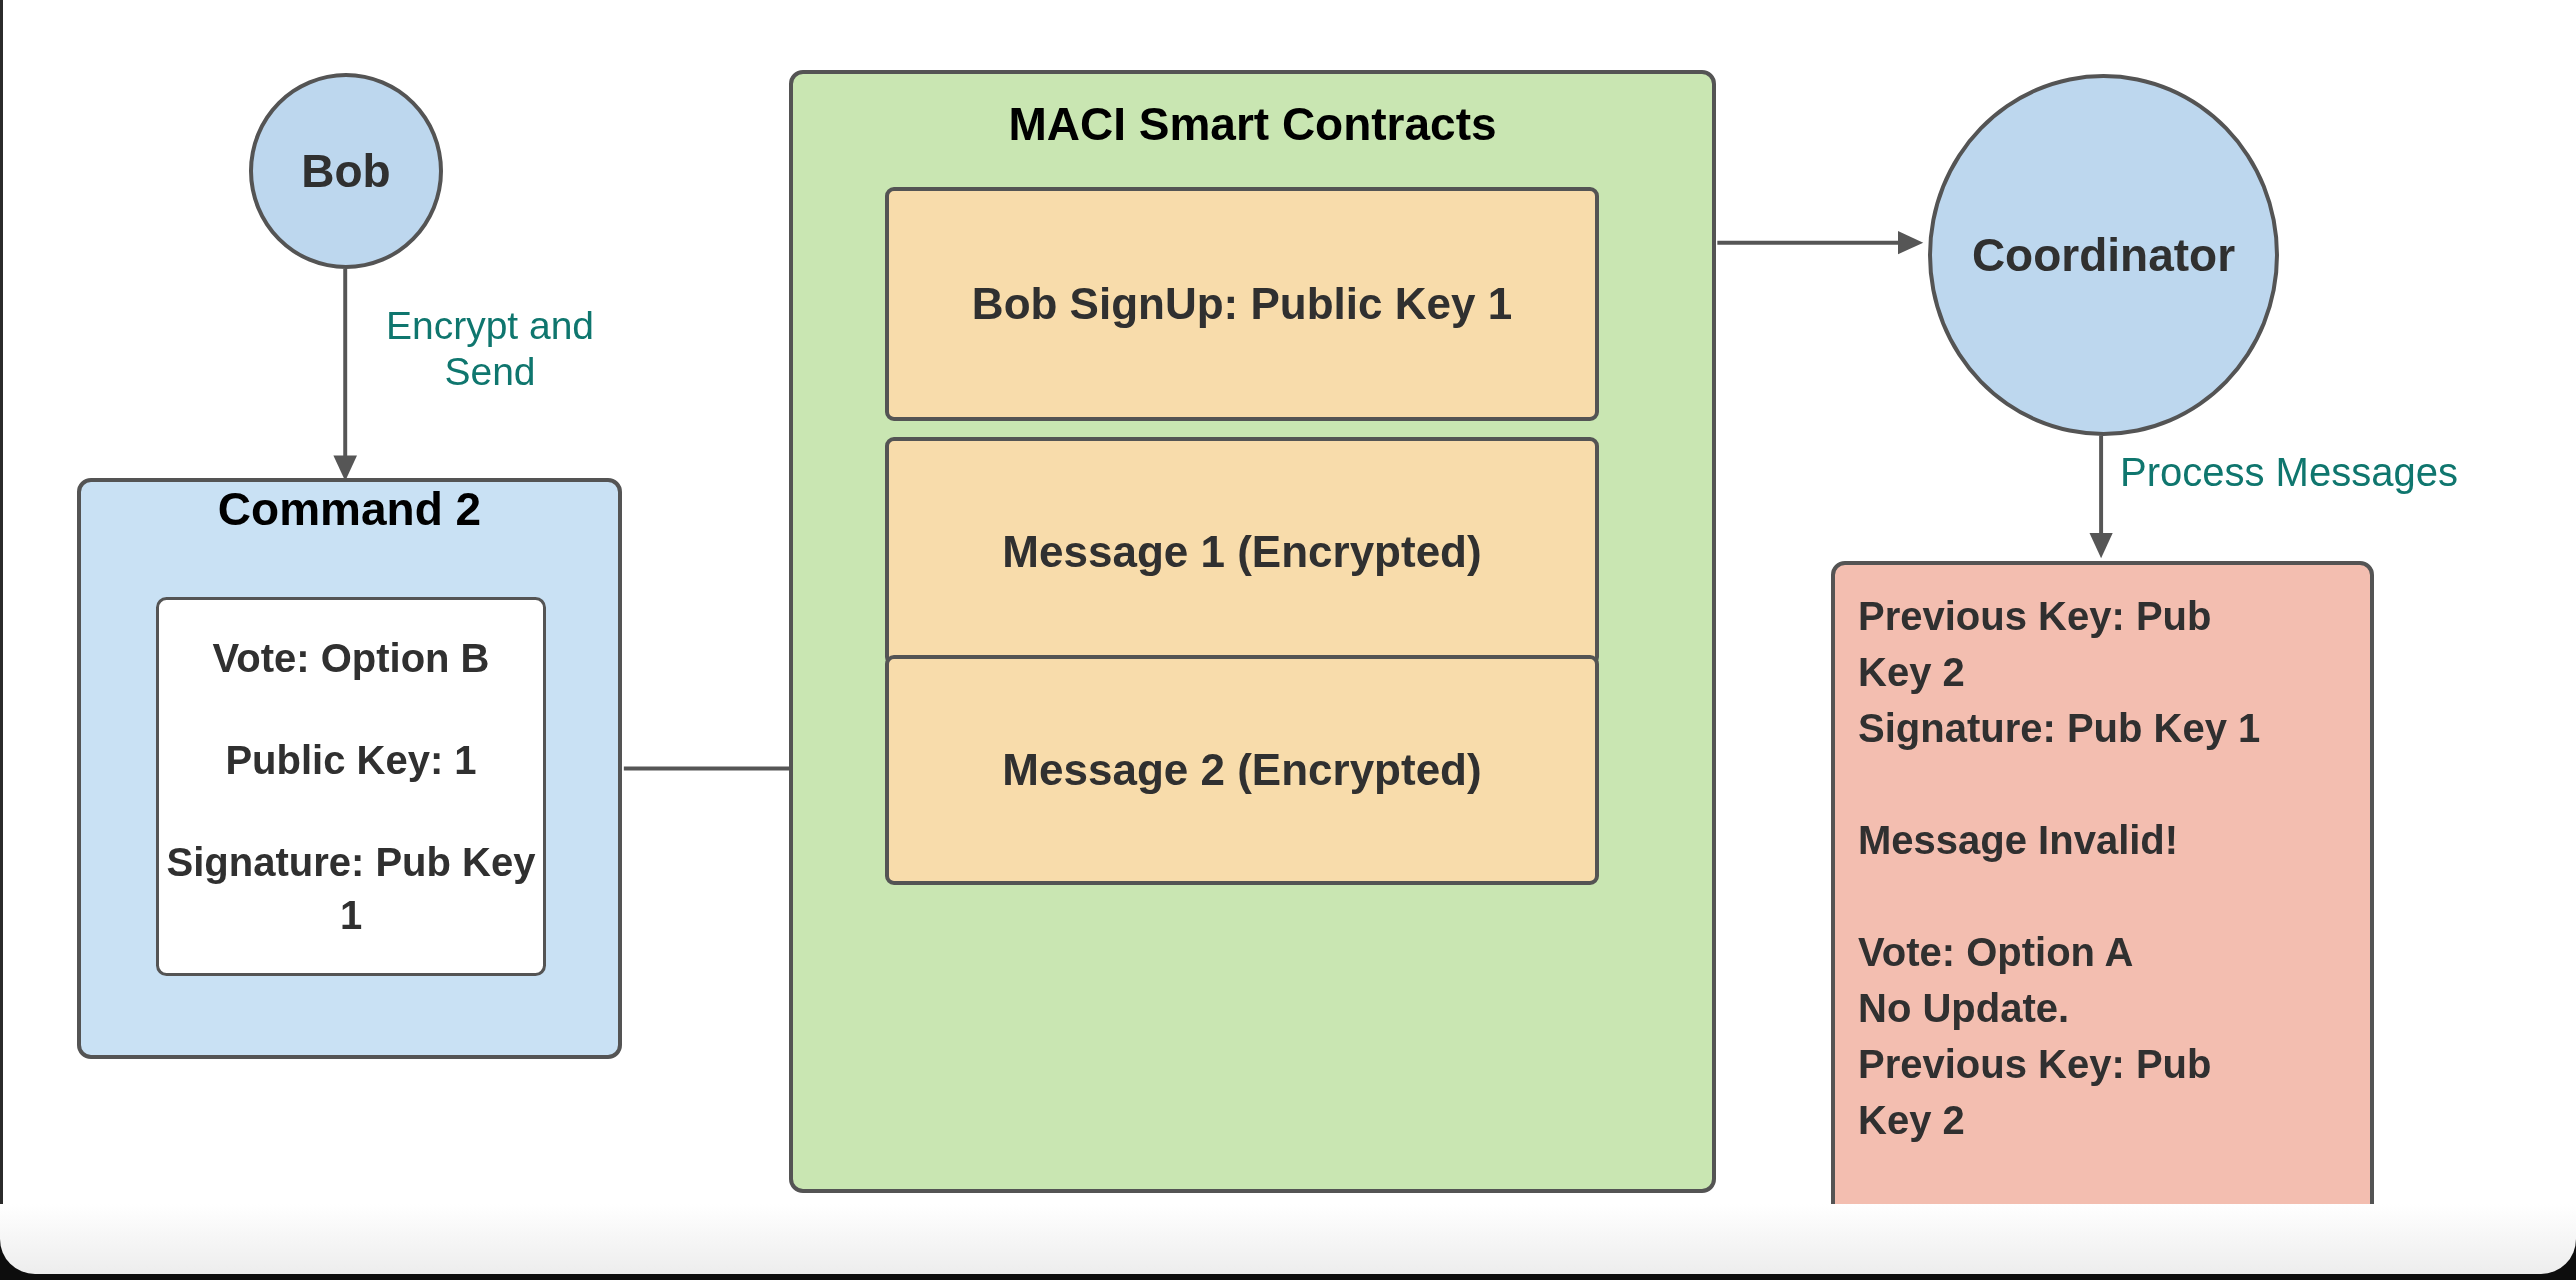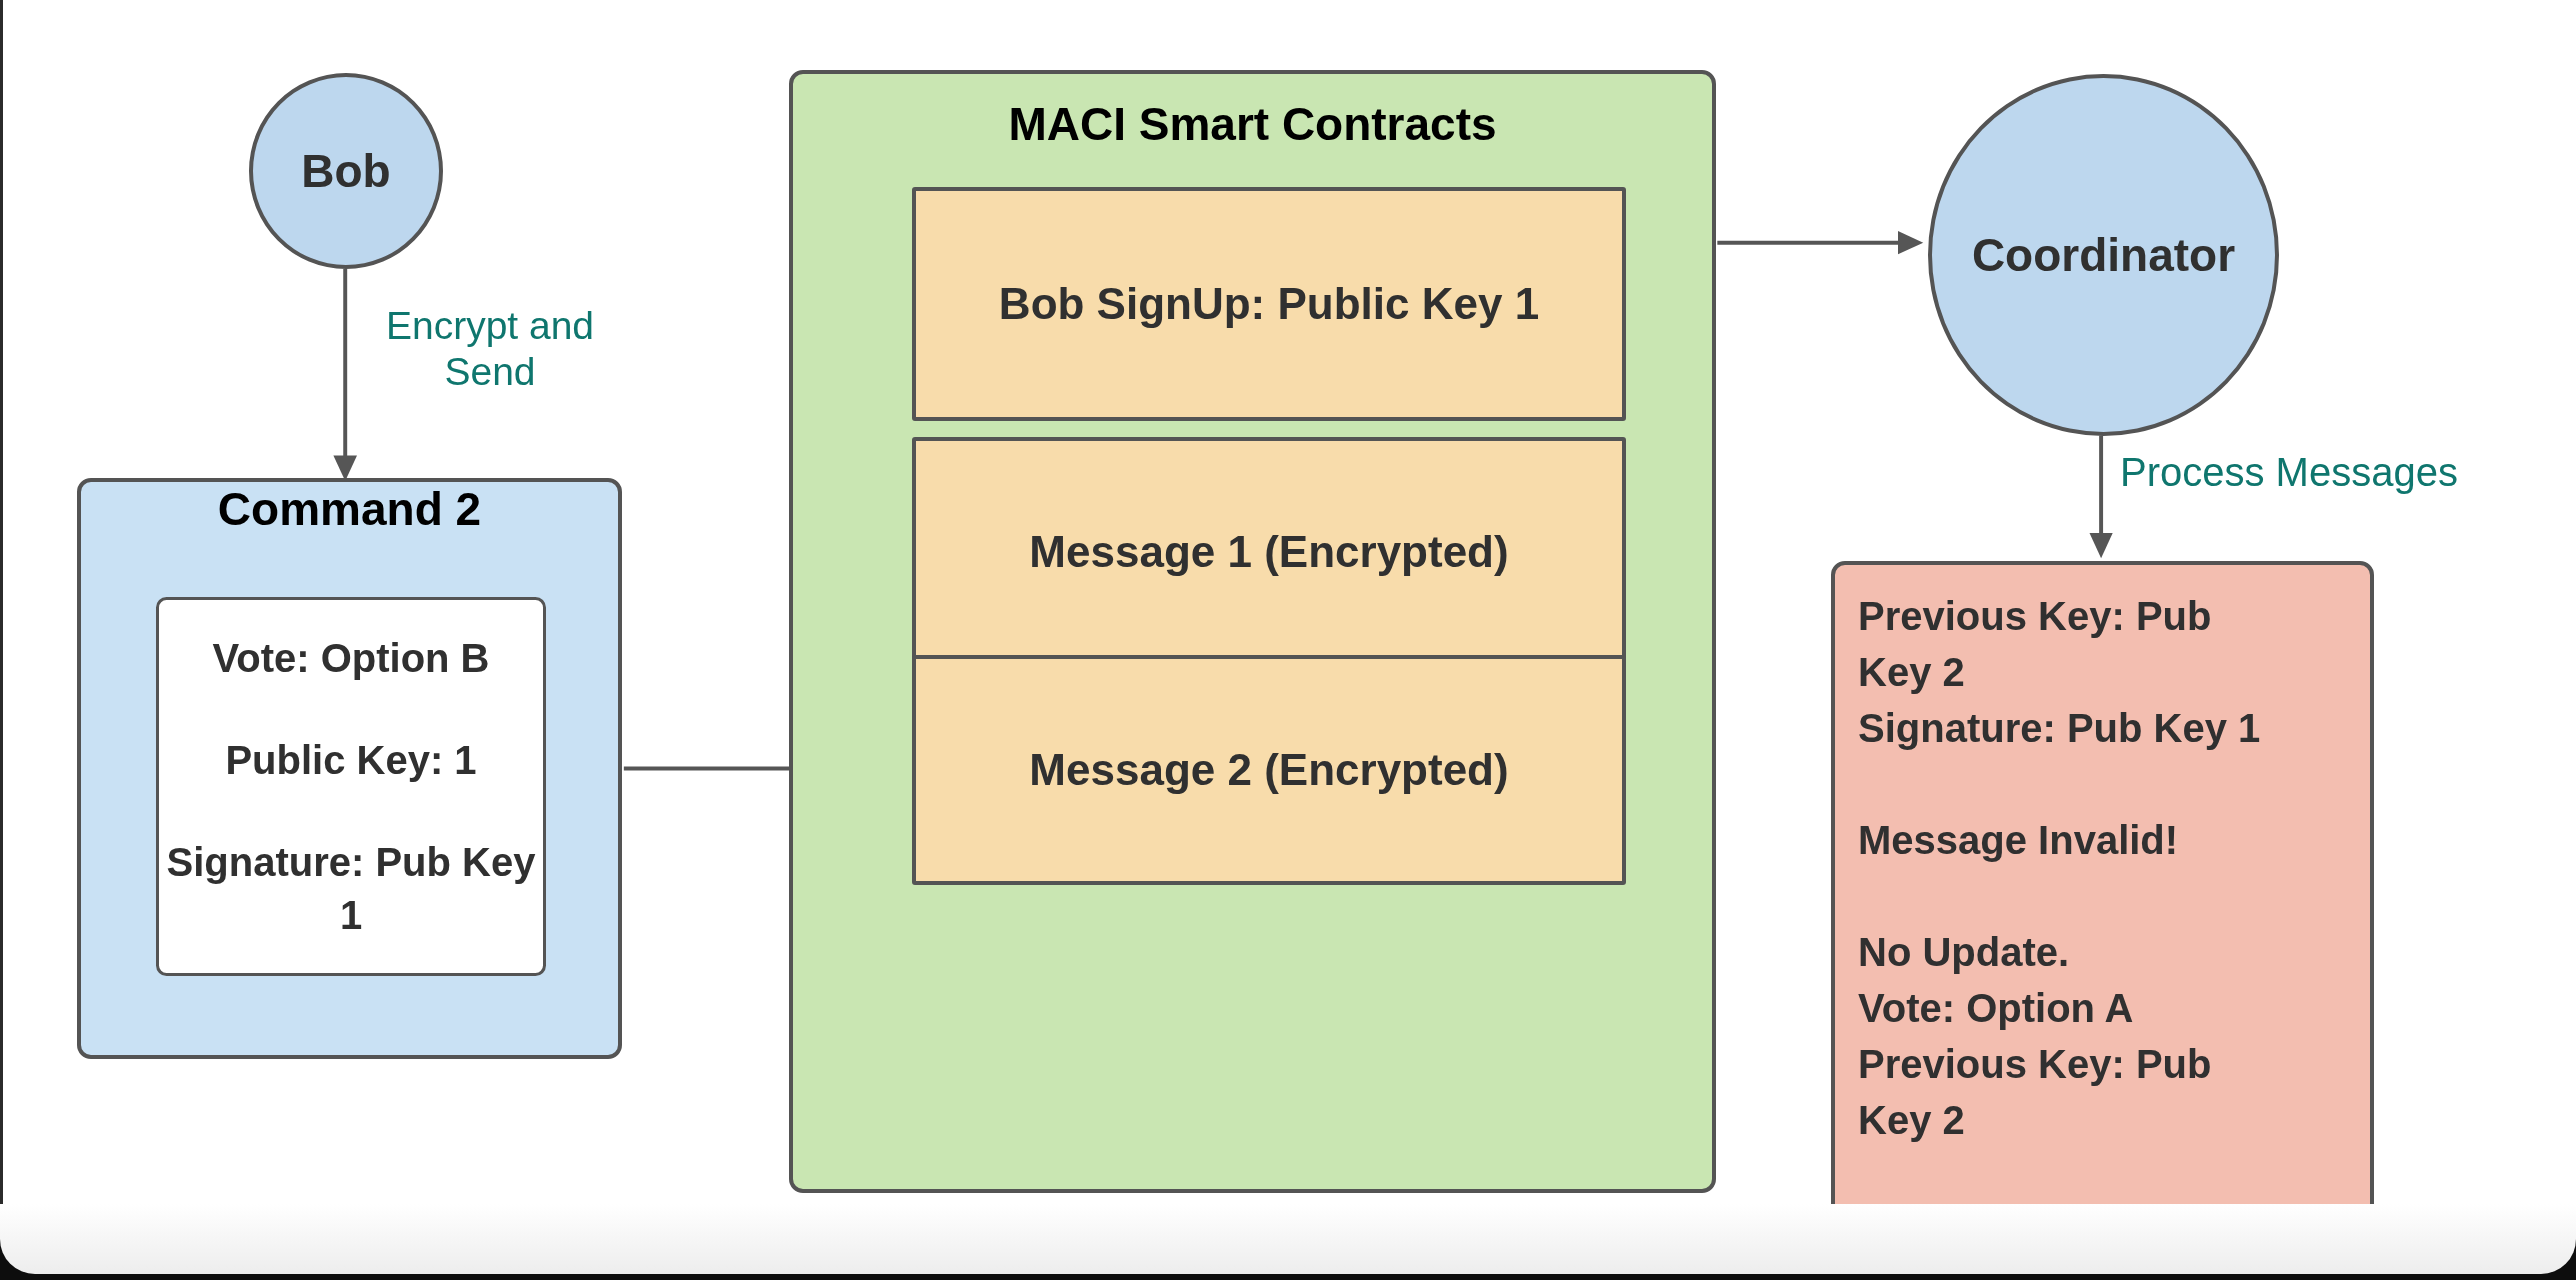--- a/index.html
+++ b/index.html
@@ -34,22 +34,22 @@
   .command-box .box-title{}
   .command-inner{position:absolute;left:156px;top:597px;width:390px;height:379px;
                  background:#ffffff;border:3.5px solid var(--stroke-dark);border-radius:10.5px;
                  display:flex;flex-direction:column;justify-content:center;align-items:center;
                  gap:49px;text-align:center;font-size:40px;line-height:53px;padding:0 7px;}
 
   .green-box{position:absolute;left:789px;top:70px;width:927px;height:1123px;
              background:var(--container-green);border:4.4px solid var(--stroke-dark);border-radius:14px;}
   .green-box .box-title{margin-top:23px;}
 
-  .entry{position:absolute;left:912px;width:714px;background:var(--entry-orange);
-         border:4.4px solid var(--stroke-dark);border-radius:3px;
+  .entry{position:absolute;left:885px;width:714px;background:var(--entry-orange);
+         border:4.4px solid var(--stroke-dark);border-radius:9px;
          display:flex;align-items:center;justify-content:center;
          font-size:44px;text-align:center;}
   .entry-1{top:187px;height:234px;}
   .entry-2{top:423px;height:229px;margin-top:14px;}
   .entry-3{top:655px;height:230px;}
 
   .result-box{position:absolute;left:1831px;top:561px;width:543px;height:813px;
               background:var(--result-salmon);border:4.4px solid var(--stroke-dark);border-radius:14px;
               padding:23px 17.5px 0 23px;font-size:40px;line-height:56px;}
   .result-line{min-height:56px;}
@@ -115,22 +115,22 @@
 
   <div class="edge-label process">Process Messages</div>
 
   <div class="result-box">
     <div class="result-line">Previous Key: Pub</div>
     <div class="result-line">Key 2</div>
     <div class="result-line">Signature: Pub Key 1</div>
     <div class="result-line"></div>
     <div class="result-line">Message Invalid!</div>
     <div class="result-line"></div>
+    <div class="result-line">Vote: Option A</div>
     <div class="result-line">No Update.</div>
-    <div class="result-line">Vote: Option A</div>
     <div class="result-line">Previous Key: Pub</div>
     <div class="result-line">Key 2</div>
   </div>
 
   <div class="left-edge"></div>
   <div class="bottom-bar"></div>
   <div class="bottom-band"></div>
 
 </div>
 

